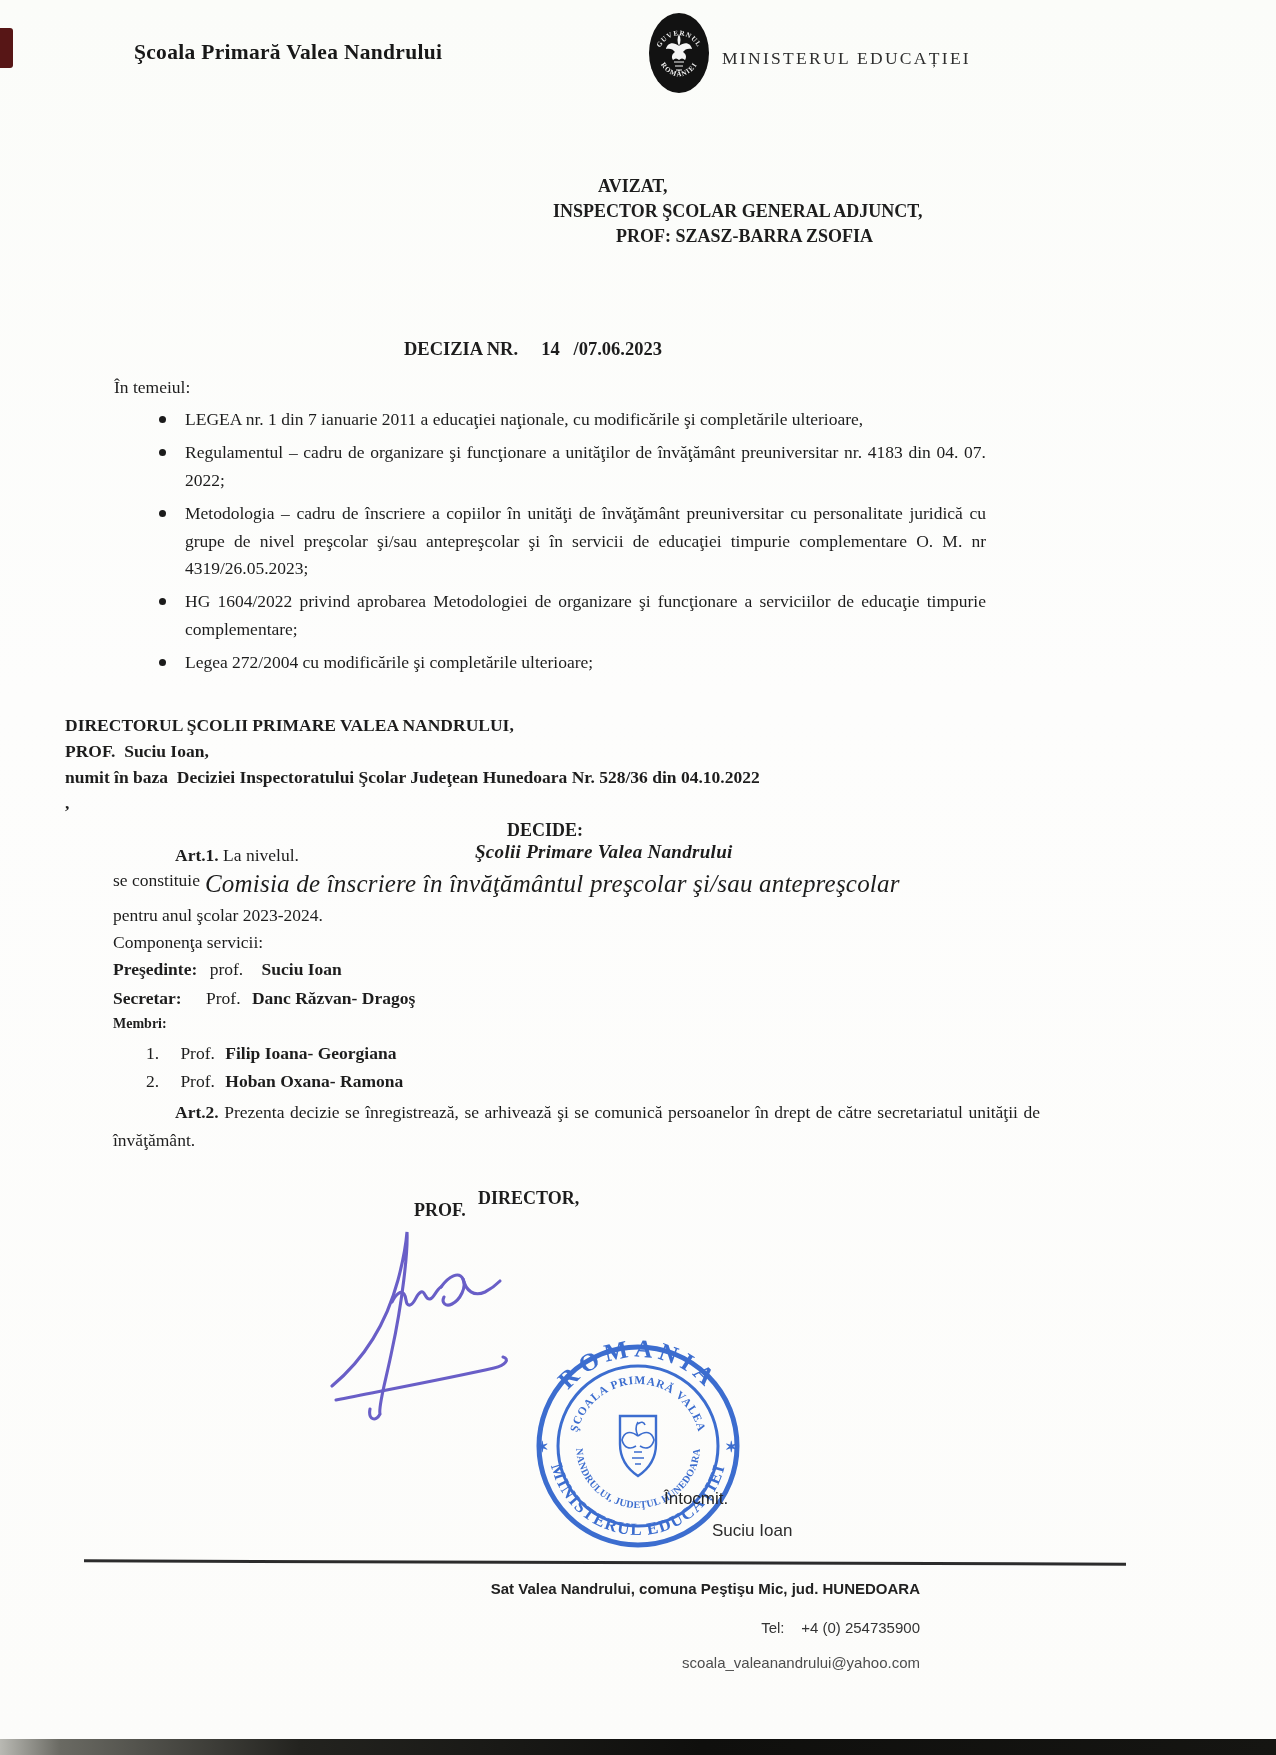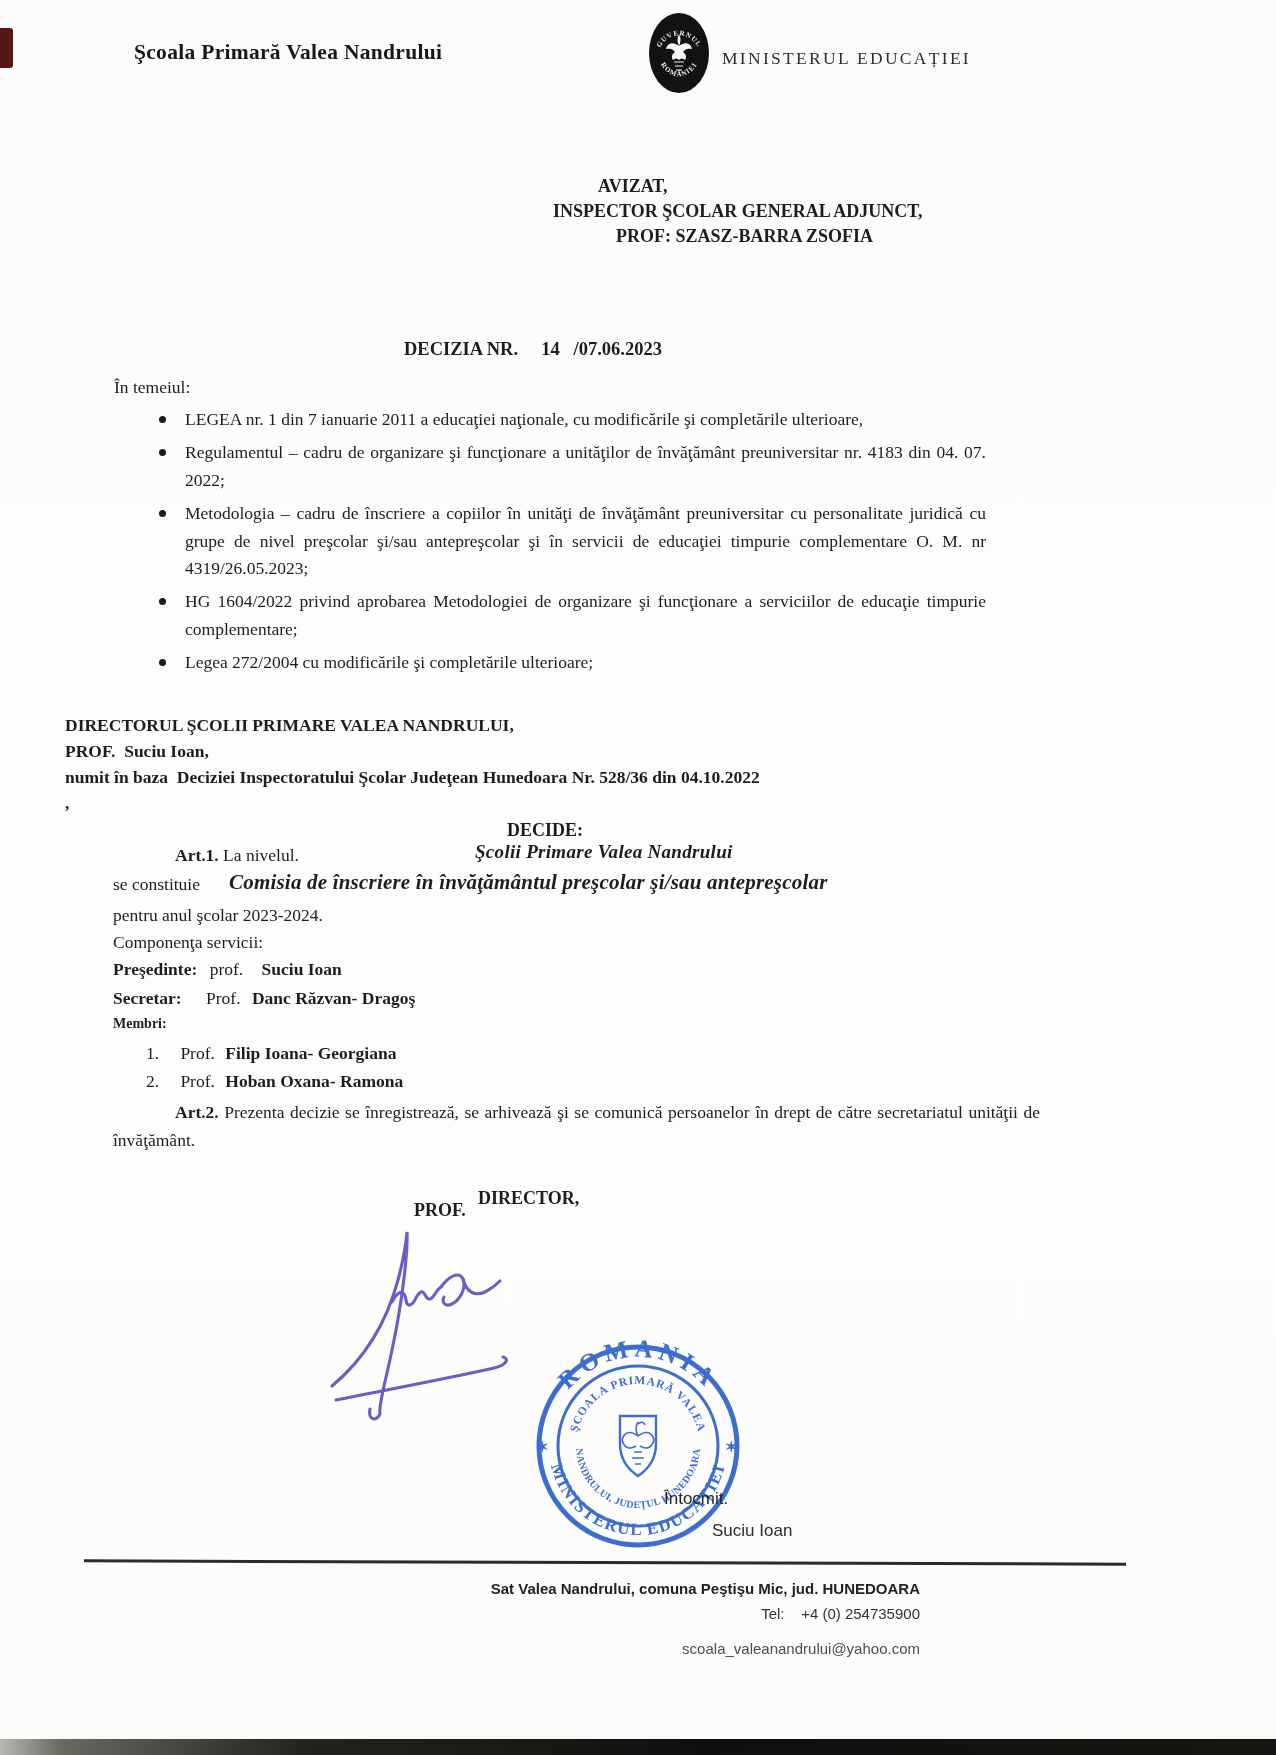--- a/index.html
+++ b/index.html
@@ -31,23 +31,23 @@
   .basis-item { position:relative; padding-left:71px; margin-bottom:6px; text-align:justify;
                 font-size:17.5px; line-height:27.4px; }
   .basis-item .dot { position:absolute; left:45px; top:10px; width:7px; height:7px; border-radius:50%; background:#1b1b1b; }
 
   .issuer { left:65px; top:712px; width:960px; text-align:left; font-weight:bold; font-size:17.5px; line-height:26px; }
   .decide { left:65px; top:820px; width:960px; text-align:center; font-weight:bold; font-size:18px; }
 
   .art1-lead { left:175px; top:845px; font-size:17.5px; }
   .school-italic { left:475px; top:841px; font-size:19px; font-weight:bold; font-style:italic; letter-spacing:.3px; }
 
-  .constituie-line { left:113px; top:870px; display:flex; align-items:flex-end; gap:29px; }
+  .constituie-line { left:113px; top:870px; display:flex; align-items:flex-start; gap:5px; }
   .se-constituie { font-size:17.5px; }
-  .commission-name { font-size:21px; font-weight:bold; font-style:italic; letter-spacing:.2px; }
+  .commission-name { font-size:25px; font-weight:normal; font-style:italic; letter-spacing:.2px; }
 
   .pentru { left:113px; top:905px; font-size:17.5px; }
   .componenta { left:113px; top:932px; font-size:17.5px; }
   .role-line { left:113px; top:0; font-size:17.5px; }
   .presedinte { top:959px; }
   .secretar { top:988px; }
   .membri { left:113px; top:1016px; font-size:14px; font-weight:bold; }
   .member { left:146px; font-size:17.5px; }
   .member-1 { top:1043px; }
   .member-2 { top:1071px; }
@@ -62,21 +62,21 @@
 
   .signature-svg { left:322px; top:1218px; }
   .stamp-svg { left:532px; top:1340px; opacity:.93; }
 
   .intocmit { left:664px; top:1489px; font-family:"Liberation Sans",sans-serif; font-size:17px; color:#262626; }
   .intocmit-name { left:712px; top:1521px; font-family:"Liberation Sans",sans-serif; font-size:17px; color:#2c2c2c; }
 
   .footer-rule { left:84px; top:1561px; width:1042px; height:2.5px; background:#2c2c2c; transform:rotate(.18deg); }
   .footer-block { left:450px; top:1580px; width:470px; text-align:right; font-family:"Liberation Sans",sans-serif; }
   .footer-address { font-size:15px; font-weight:bold; color:#222; }
-  .footer-phone { font-size:15px; margin-top:8px; color:#333; white-space:pre; }
+  .footer-phone { font-size:15px; margin-top:22px; color:#333; white-space:pre; }
   .footer-email { font-size:15px; margin-top:18px; color:#4d4d4d;text-align:right; }
 
   .bottom-strip { left:0; top:1739px; width:1276px; height:16px;
     background:linear-gradient(to right,#b9b9b3 0,#6a6a63 60px,#23231f 300px,#0f0f0d 55%,#151512 100%); }
 
   svg text { font-family:"Liberation Serif", serif; }
 </style>
 </head>
 <body>
 

